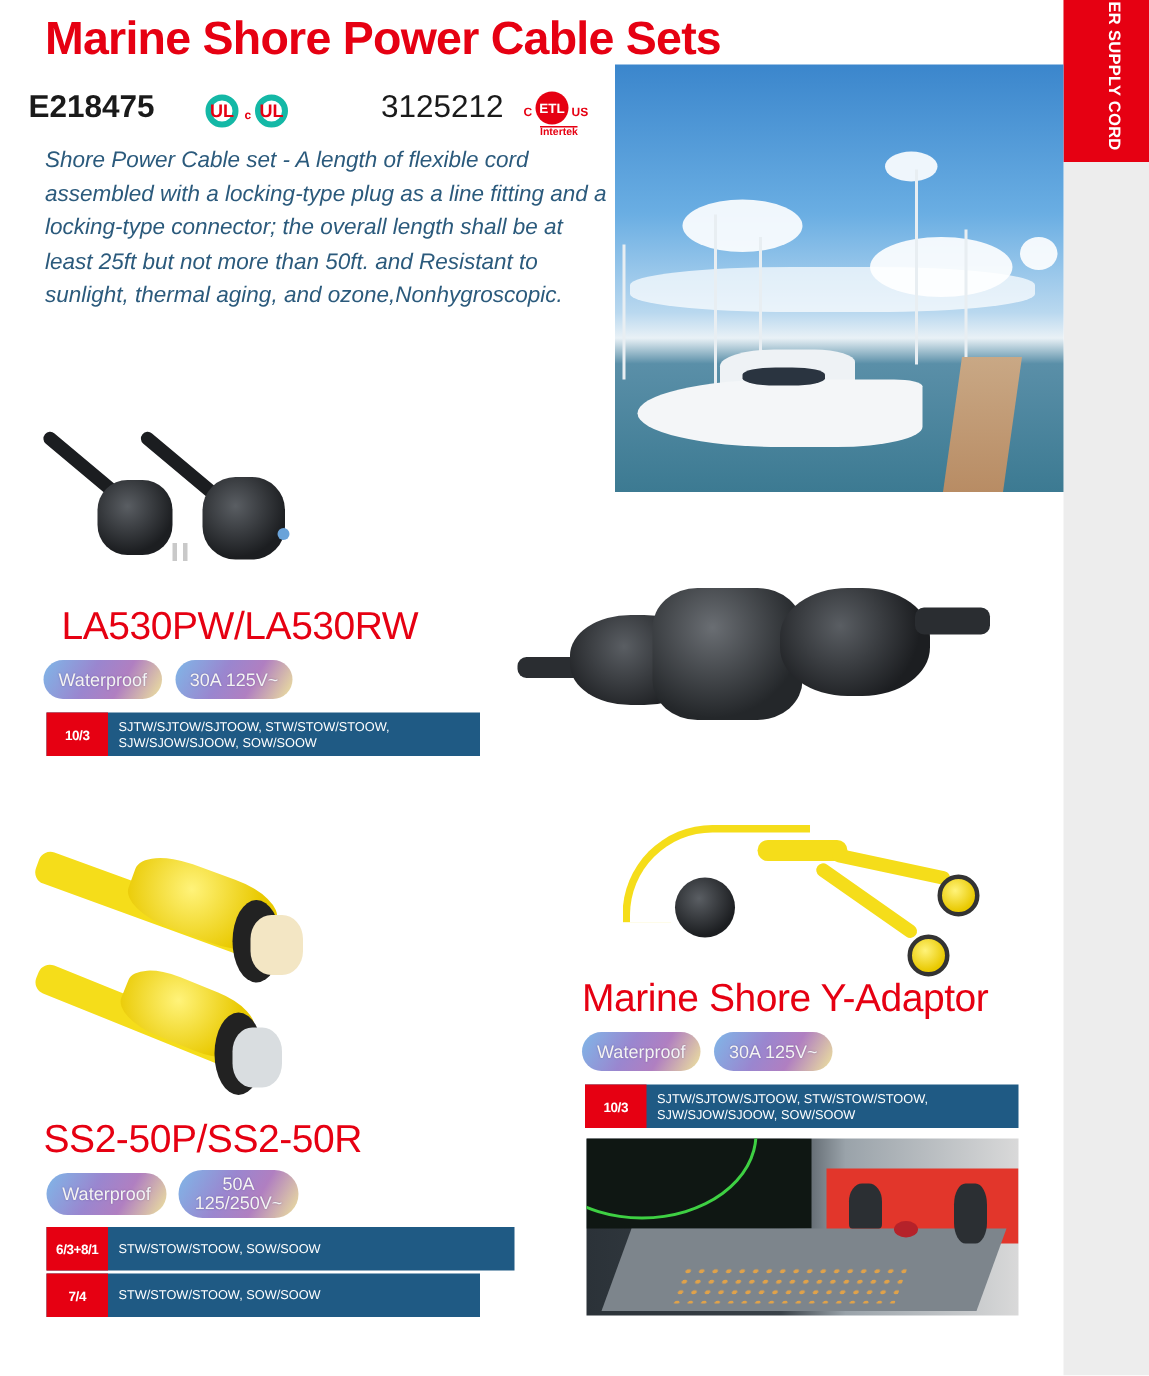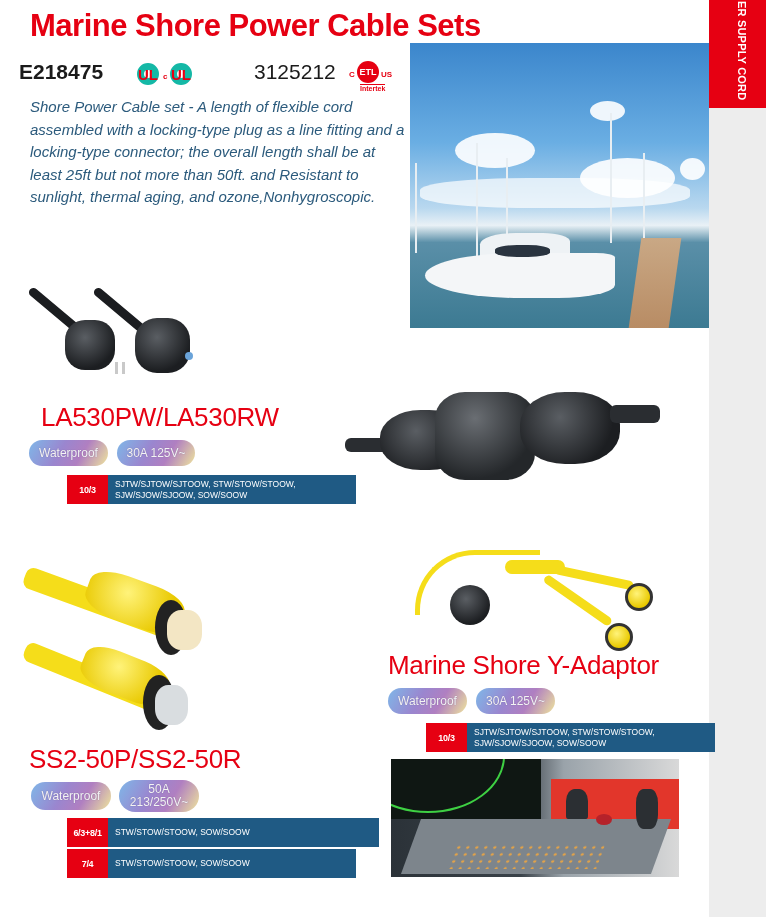--- a/index.html
+++ b/index.html
@@ -5,21 +5,21 @@
   html,body{margin:0;padding:0;}
   body{width:766px;height:917px;position:relative;background:#ffffff;overflow:hidden;font-family:"Liberation Sans",sans-serif;}
   .abs{position:absolute;}
   
   .rail{left:709px;top:0;width:57px;height:917px;background:#ededed;}
   .rail-tab{left:709px;top:0;width:57px;height:108px;background:#e60012;}
   .rail-text{left:718px;top:0;width:30px;height:100px;color:#ffffff;font-size:11px;font-weight:bold;writing-mode:vertical-rl;white-space:nowrap;overflow:hidden;letter-spacing:0.2px;text-align:right;}
   
   .title{left:30px;top:8px;color:#e60012;font-size:31px;font-weight:bold;letter-spacing:-0.5px;white-space:nowrap;}
   .cert{top:60px;font-size:21px;color:#1a1a1a;}
-  .ul{width:22px;height:22px;border:7px solid #14b8a6;border-radius:50%;color:#e60012;font-size:15px;font-weight:bold;display:flex;align-items:center;justify-content:center;box-sizing:border-box;}
+  .ul{width:22px;height:22px;border:4px solid #14b8a6;border-radius:50%;color:#e60012;font-size:12px;font-weight:bold;display:flex;align-items:center;justify-content:center;box-sizing:border-box;}
   .smallc{color:#e60012;font-size:8px;font-weight:bold;}
   .etl{width:22px;height:22px;border-radius:50%;background:#e60012;color:#fff;font-size:9px;font-weight:bold;display:flex;align-items:center;justify-content:center;}
   .intertek{color:#e60012;font-size:7px;font-weight:bold;border-top:1px solid #e60012;}
   .desc{left:30px;top:96px;width:380px;color:#2b5a7c;font-size:15px;font-style:italic;font-weight:normal;line-height:22.5px;}
   
   .photo-marina{left:410px;top:43px;width:299px;height:285px;background:linear-gradient(180deg,#3b86cc 0%,#6aaee3 35%,#b9d8ef 58%,#e9f1f6 64%,#5a8fa8 70%,#3c7a92 100%);overflow:hidden;}
   .cloud{background:#fff;border-radius:50%;opacity:.9;}
   .yacht{left:15px;top:210px;width:190px;height:45px;background:#f4f6f8;border-radius:50% 10% 30% 50%;}
   .yacht-cabin{left:70px;top:190px;width:90px;height:28px;background:#eef2f5;border-radius:40% 30% 0 0;}
   .yacht-window{left:85px;top:202px;width:55px;height:12px;background:#2a3440;border-radius:40%;}
@@ -28,21 +28,21 @@
   .product{background:transparent;}
   .cable-black{background:#1b1d20;border-radius:6px;}
   .plug-black{background:radial-gradient(circle at 40% 35%,#5a5e63,#1c1e21 70%);border-radius:40%;}
   .cable-yellow{background:#f5dd1a;border-radius:8px;}
   .plug-yellow{background:radial-gradient(circle at 40% 35%,#fff37a,#e9c900 70%);border-radius:35%;}
   .ring-black{background:#222;border-radius:50%;}
   .face-cream{background:#f3e6c4;border-radius:40%;}
   .face-grey{background:#d9dde0;border-radius:40%;}
   .model{color:#e60012;font-size:26px;white-space:nowrap;letter-spacing:-0.3px;}
   .pill{height:26px;border-radius:13px;background:linear-gradient(120deg,#7fb7e8 0%,#9a86cf 40%,#b07fc1 65%,#efe59c 100%);color:#f4f4f4;font-size:12px;display:flex;align-items:center;justify-content:center;text-align:center;line-height:13px;text-shadow:0 0 1px rgba(80,60,120,.6);}
-  .spec{display:flex;height:29px;background:#1f5a84;color:#fff;margin-left:36px;}
+  .spec{display:flex;height:29px;background:#1f5a84;color:#fff;}
   .spec .gauge{width:41px;background:#e60012;font-size:9px;font-weight:bold;display:flex;align-items:center;justify-content:center;letter-spacing:-0.3px;}
   .spec .types{flex:1;font-size:8.5px;padding-left:7px;display:flex;flex-direction:column;justify-content:center;line-height:11px;}
   .bridge{left:391px;top:759px;width:288px;height:118px;background:linear-gradient(90deg,#2b3238 0%,#3a4249 45%,#9aa3aa 60%,#d9d9d9 100%);overflow:hidden;}
   .screen{left:0;top:0;width:150px;height:60px;background:#0f1713;}
   .radar{left:-40px;top:-60px;width:150px;height:110px;border:2px solid #3ed043;border-radius:50%;}
   .console{left:20px;top:60px;width:250px;height:55px;background:#7d858c;transform:skewX(-20deg);}
   .redbg{left:160px;top:20px;width:128px;height:50px;background:#e2362b;}
 </style>
 </head>
 <body>
@@ -120,21 +120,21 @@
   <div class="abs cable-yellow" style="left:0;top:85px;width:150px;height:20px;transform:rotate(22deg);transform-origin:left;"></div>
   <div class="abs plug-yellow" style="left:55px;top:100px;width:90px;height:42px;transform:rotate(22deg);"></div>
   <div class="abs ring-black" style="left:118px;top:120px;width:32px;height:55px;"></div>
   <div class="abs face-grey" style="left:130px;top:130px;width:33px;height:40px;"></div>
 </div>
 
 <div class="abs model" style="left:29px;top:744px;">SS2-50P/SS2-50R</div>
 <div class="abs pill" style="left:31px;top:782px;width:80px;height:28px;border-radius:14px;">Waterproof</div>
 <div class="abs pill" style="left:119px;top:780px;width:80px;height:32px;border-radius:16px;flex-direction:column;">
   <span>50A</span>
-  <span>213/250V~</span>
+  <span>125/250V~</span>
 </div>
 <div class="abs spec" style="left:31px;top:818px;width:312px;">
   <div class="gauge">6/3+8/1</div>
   <div class="types">
     <span>STW/STOW/STOOW,  SOW/SOOW</span>
   </div>
 </div>
 <div class="abs spec" style="left:31px;top:849px;width:289px;">
   <div class="gauge">7/4</div>
   <div class="types">

